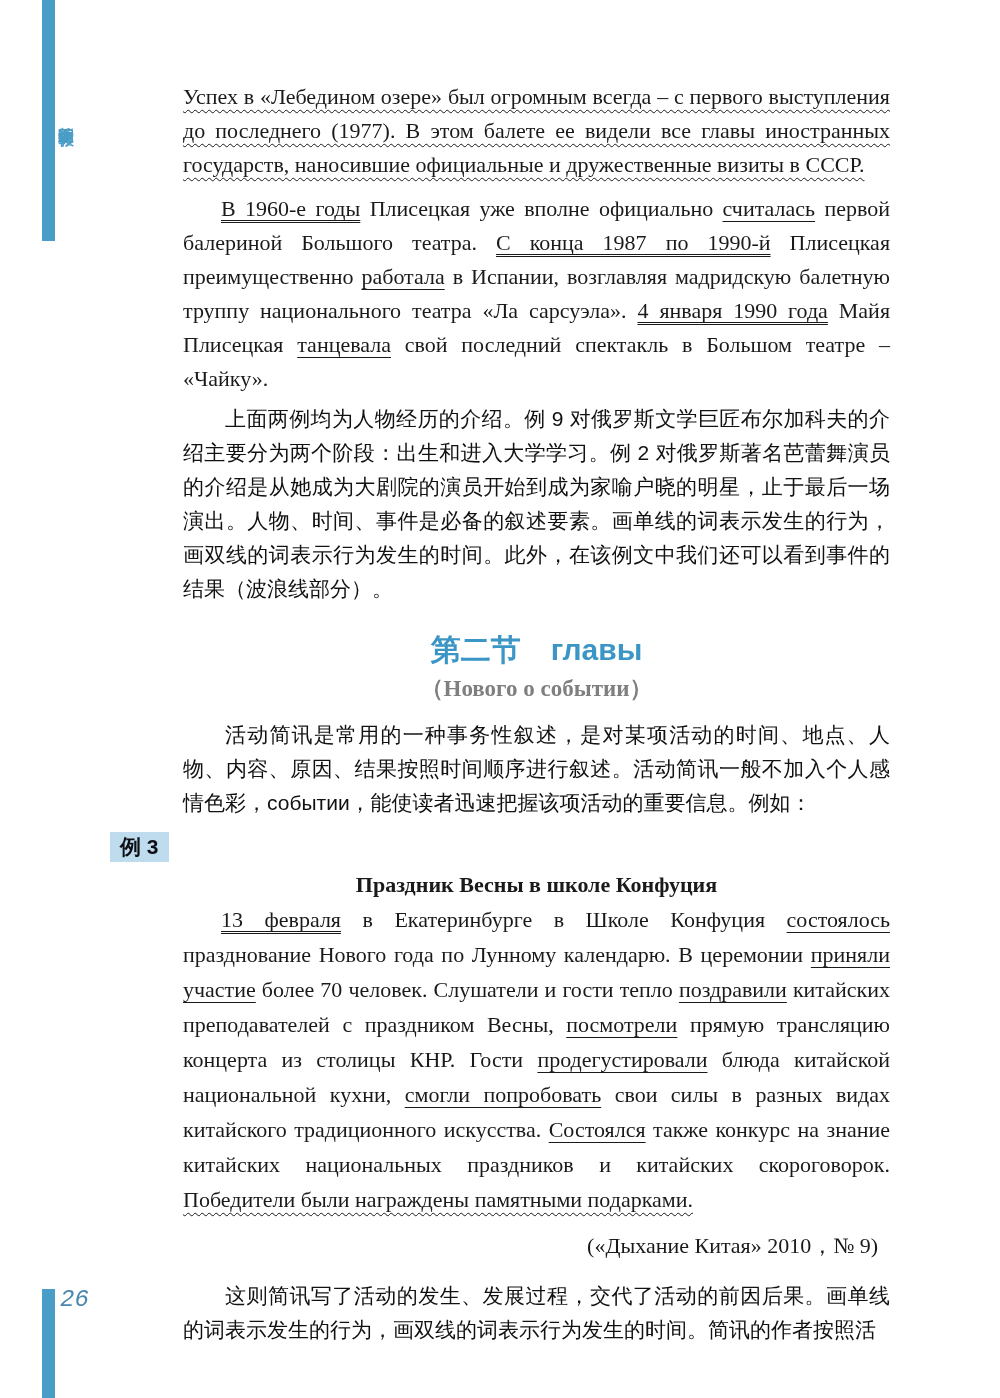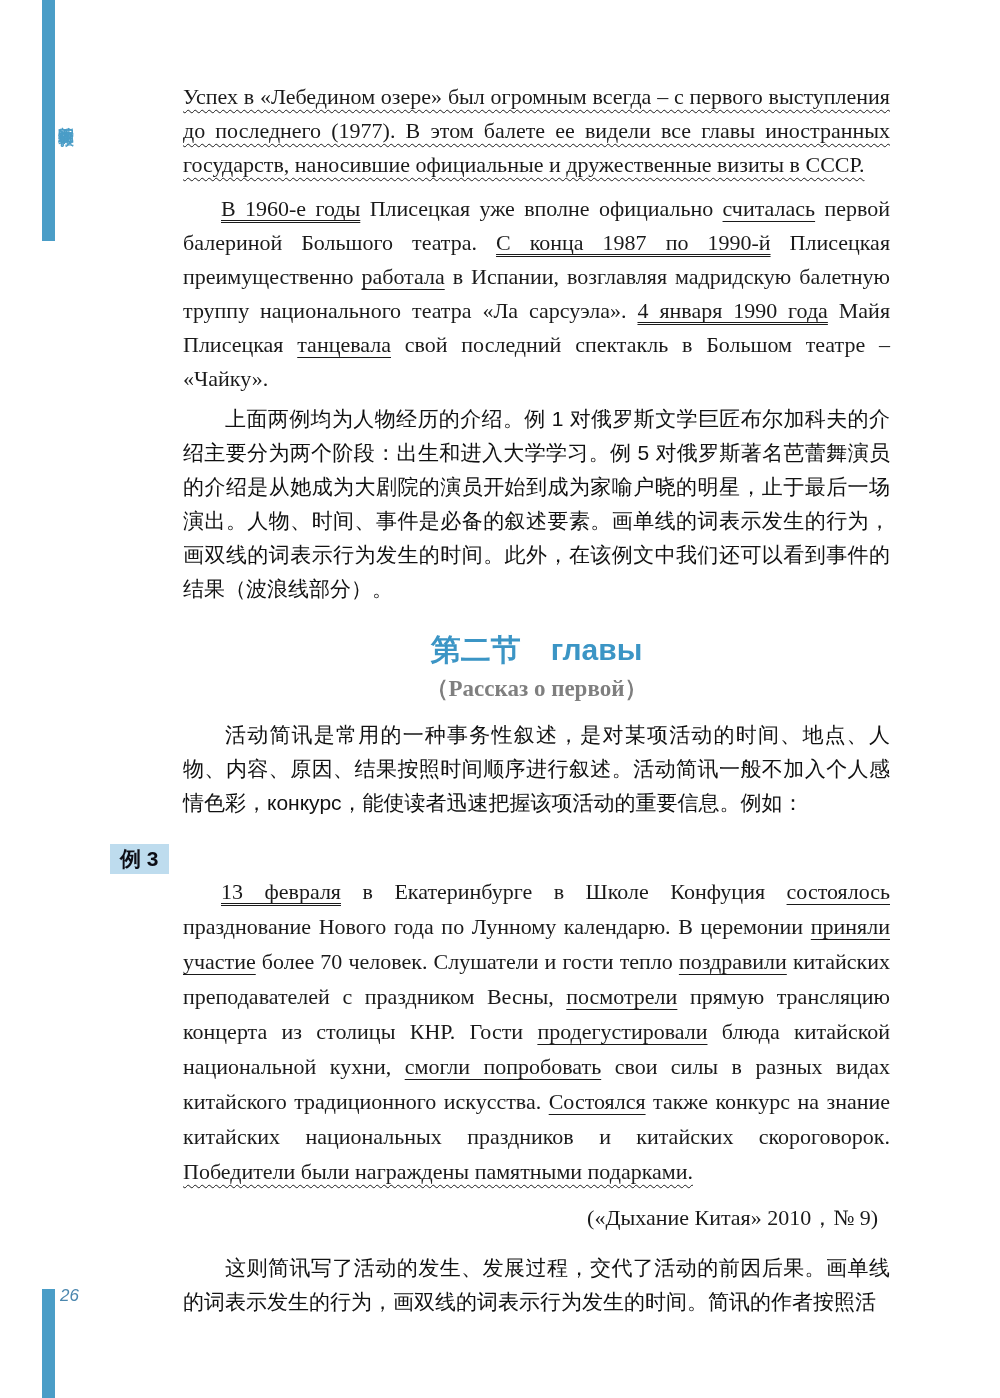--- a/index.html
+++ b/index.html
@@ -18,22 +18,22 @@
   .bar-bottom { top: 1289px; height: 109px; }
   .spine-title {
     position: absolute; left: 55px; top: 113px;
     writing-mode: vertical-rl; text-orientation: upright;
     font-family: "Liberation Sans", "DejaVu Sans", sans-serif;
     font-size: 16px; letter-spacing: 1px;
     color: #4a9dc7;
   }
   .page-number {
     position: absolute; left: 60px; top: 1286px;
-    font-family: Liberation Sans, sans-serif;
-    font-style: italic; font-size: 17px; color: #4c87ae;
+    font-family: Liberation Mono, monospace;
+    font-style: italic; font-size: 24px; color: #4c87ae;
   }
 
   
   .content { position: absolute; left: 183px; top: 80px; width: 707px; }
 
   .ru {
     font-family: "Liberation Serif", "DejaVu Serif", serif;
     font-size: 22px; line-height: 34px;
     text-align: justify; margin: 0;
   }
@@ -60,21 +60,21 @@
     color: #3b95c5;
   }
   .section-subtitle {
     margin: 0; text-align: center;
     font-family: "Liberation Serif", "DejaVu Serif", serif;
     font-weight: bold; font-size: 23px; line-height: 34px;
     color: #7f7f7f;
   }
   .zh-intro { margin-top: 12px; }
 
-  .badge-row { margin: 24px 0 0 -73px; height: 30px; }
+  .badge-row { margin: 12px 0 0 -73px; height: 30px; }
   .example-badge {
     display: inline-block;
     background: #bedcee; color: #0d0d14;
     font-family: "Liberation Sans", "DejaVu Sans", sans-serif;
     font-weight: bold; font-size: 21px; line-height: 30px;
     padding: 0 10px;
   }
 
   .example-title {
     margin: 8px 0 2px; text-align: center;
@@ -95,31 +95,32 @@
 <div class="spine-title">新编俄语写作教程</div>
 <div class="bar bar-bottom"></div>
 <div class="page-number">26</div>
 
 <div class="content">
 
   <p class="ru"><span class="u-wavy">Успех в «Лебедином озере» был огромным всегда – с первого выступления до последнего (1977). В этом балете ее видели все главы иностранных государств, наносившие официальные и дружественные визиты в СССР.</span></p>
 
   <p class="ru ru-indent para2"><span class="u-double">В 1960-е годы</span><span> Плисецкая уже вполне официально </span><span class="u-single">считалась</span><span> первой балериной Большого театра. </span><span class="u-double">С конца 1987 по 1990-й</span><span> Плисецкая преимущественно </span><span class="u-single">работала</span><span> в Испании, возглавляя мадридскую балетную труппу национального театра «Ла сарсуэла». </span><span class="u-double">4 января 1990 года</span><span> Майя Плисецкая </span><span class="u-single">танцевала</span><span> свой последний спектакль в Большом театре – «Чайку».</span></p>
 
-  <p class="zh zh-analysis">上面两例均为人物经历的介绍。例 1 对俄罗斯文学巨匠布尔加科夫的介绍主要分为两个阶段：出生和进入大学学习。例 5 对俄罗斯著名芭蕾舞演员的介绍是从她成为大剧院的演员开始到成为家喻户晓的明星，止于最后一场演出。人物、时间、事件是必备的叙述要素。画单线的词表示发生的行为，画双线的词表示行为发生的时间。此外，在该例文中我们还可以看到事件的结果（波浪线部分）。</p>
+  <p class="zh zh-analysis">上面两例均为人物经历的介绍。例 9 对俄罗斯文学巨匠布尔加科夫的介绍主要分为两个阶段：出生和进入大学学习。例 2 对俄罗斯著名芭蕾舞演员的介绍是从她成为大剧院的演员开始到成为家喻户晓的明星，止于最后一场演出。人物、时间、事件是必备的叙述要素。画单线的词表示发生的行为，画双线的词表示行为发生的时间。此外，在该例文中我们还可以看到事件的结果（波浪线部分）。</p>
 
   <h2 class="section-title">第二节　главы</h2>
-  <div class="section-subtitle">（Рассказ о первой）</div>
+  <div class="section-subtitle">（Нового о событии）</div>
 
-  <p class="zh zh-intro">活动简讯是常用的一种事务性叙述，是对某项活动的时间、地点、人物、内容、原因、结果按照时间顺序进行叙述。活动简讯一般不加入个人感情色彩，конкурс，能使读者迅速把握该项活动的重要信息。例如：</p>
+  <p class="zh zh-intro">活动简讯是常用的一种事务性叙述，是对某项活动的时间、地点、人物、内容、原因、结果按照时间顺序进行叙述。活动简讯一般不加入个人感情色彩，событии，能使读者迅速把握该项活动的重要信息。例如：</p>
 
   <div class="badge-row">
     <span class="example-badge">例 3</span>
   </div>
 
+  <p class="ru example-title">Праздник Весны в школе Конфуция</p>
 
   <p class="ru ru-indent example-body"><span class="u-double">13 февраля</span><span> в Екатеринбурге в Школе Конфуция </span><span class="u-single">состоялось</span><span> празднование Нового года по Лунному календарю. В церемонии </span><span class="u-single">приняли участие</span><span> более 70 человек. Слушатели и гости тепло </span><span class="u-single">поздравили</span><span> китайских преподавателей с праздником Весны, </span><span class="u-single">посмотрели</span><span> прямую трансляцию концерта из столицы КНР. Гости </span><span class="u-single">продегустировали</span><span> блюда китайской национальной кухни, </span><span class="u-single">смогли попробовать</span><span> свои силы в разных видах китайского традиционного искусства. </span><span class="u-single">Состоялся</span><span> также конкурс на знание китайских национальных праздников и китайских скороговорок. </span><span class="u-wavy">Победители были награждены памятными подарками.</span></p>
 
   <p class="citation">(«Дыхание Китая» 2010，№ 9)</p>
 
   <p class="zh zh-conclusion">这则简讯写了活动的发生、发展过程，交代了活动的前因后果。画单线的词表示发生的行为，画双线的词表示行为发生的时间。简讯的作者按照活</p>
 
 </div>
 
 </body></html>

